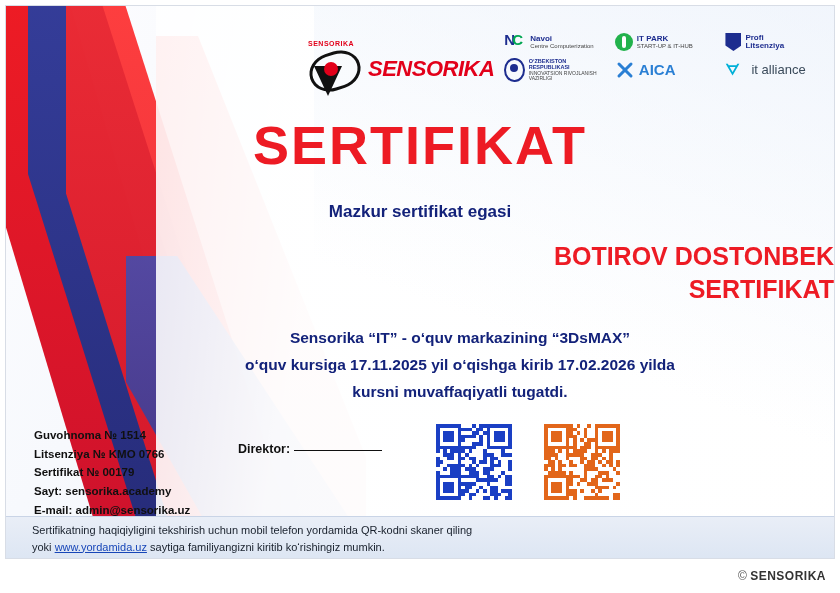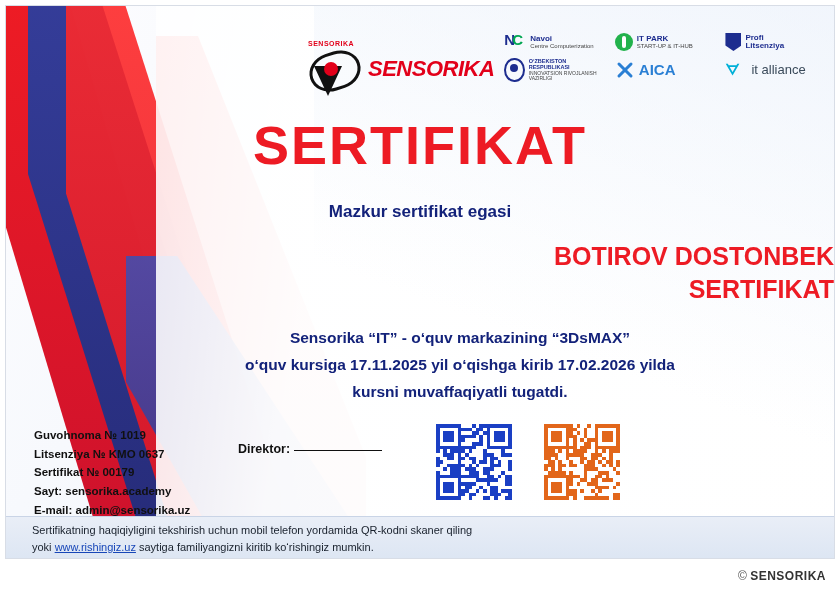--- a/index.html
+++ b/index.html
@@ -376,22 +376,22 @@
       <div>SERTIFIKAT</div>
     </div>
 
     <div class="body-text">
       <div>Sensorika “IT” - o‘quv markazining “3DsMAX”</div>
       <div>o‘quv kursiga 17.11.2025 yil o‘qishga kirib 17.02.2026 yilda</div>
       <div>kursni muvaffaqiyatli tugatdi.</div>
     </div>
 
     <div class="details">
-      <div>Guvohnoma № 1019</div>
-      <div>Litsenziya № KMO 0637</div>
+      <div>Guvohnoma № 1514</div>
+      <div>Litsenziya № KMO 0766</div>
       <div>Sertifikat № 00179</div>
       <div>Sayt: sensorika.academy</div>
       <div>E-mail: admin@sensorika.uz</div>
       <div>Sertifikat: 50000412-BDR</div>
       <div>Kwork: doston111</div>
     </div>
 
     <div class="director">
       <span>Direktor:</span><span class="line"></span>
     </div>
@@ -1283,21 +1283,21 @@
           <i style="background:#e2661a"></i>
           <i style="background:#fff"></i>
           <i style="background:#e2661a"></i>
           <i style="background:#e2661a"></i>
         </div>
     </div>
 
     <div class="note">
       <div>Sertifikatning haqiqiyligini tekshirish uchun mobil telefon yordamida QR-kodni skaner qiling</div>
       <div>
-        <span>yoki </span><a href="#">www.rishingiz.uz</a><span>  saytiga familiyangizni kiritib ko‘rishingiz mumkin.</span>
+        <span>yoki </span><a href="#">www.yordamida.uz</a><span>  saytiga familiyangizni kiritib ko‘rishingiz mumkin.</span>
       </div>
     </div>
 
   </div>
 
   <div class="copyright">
     <span>©</span>
     <b>SENSORIKA</b>
   </div>
 </div>

